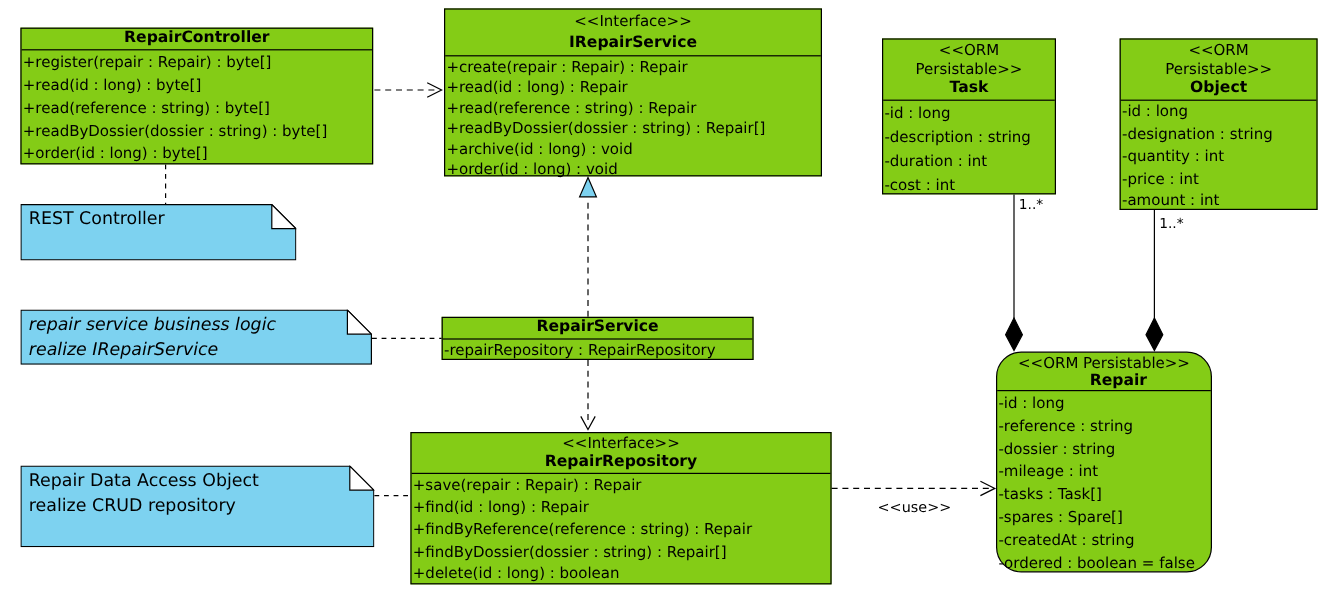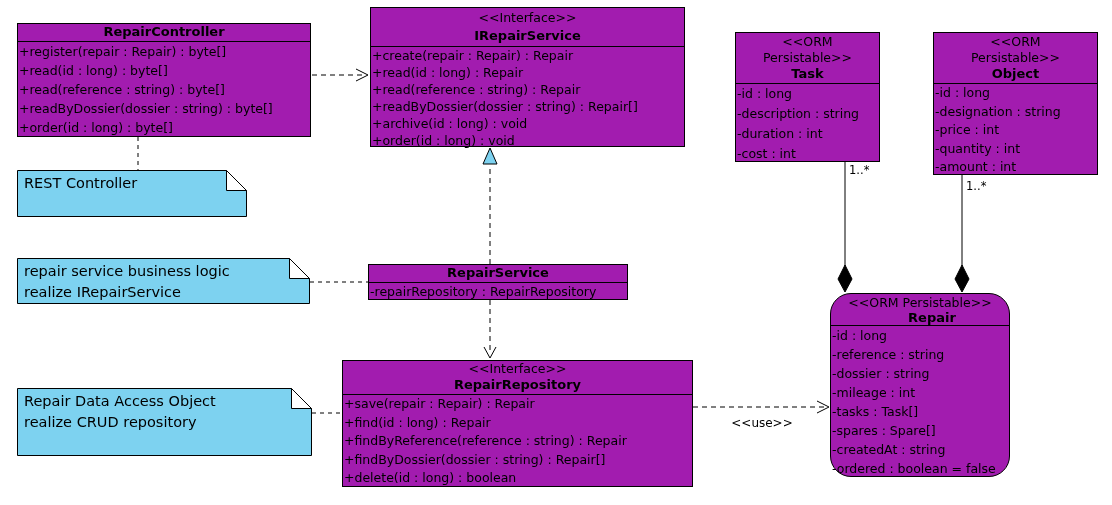--- a/index.html
+++ b/index.html
@@ -1,18 +1,18 @@
 <!DOCTYPE html>
 <html><head>
 <meta charset="utf-8">
 <style>
   html,body{margin:0;padding:0;background:#fff;}
   #canvas{position:relative;width:1112px;height:505px;background:#ffffff;
           font-family:"DejaVu Sans","Liberation Sans",sans-serif;color:#000;overflow:hidden;}
-  .cls{position:absolute;background:#a21caf;border:1px solid #000;box-sizing:border-box;z-index:1;}
+  .cls{position:absolute;background:#84cc16;border:1px solid #000;box-sizing:border-box;z-index:1;}
   .cls-header{border-bottom:1px solid #000;text-align:center;overflow:hidden;}
   .stereo{font-size:12.5px;line-height:16px;white-space:nowrap;}
   .cls-name{font-weight:bold;font-size:13px;line-height:17px;white-space:nowrap;}
   .members{overflow:hidden;}
   .member{font-size:12.5px;line-height:var(--lh,19px);padding-left:1px;white-space:nowrap;}
   .note{position:absolute;z-index:1;}
   .note svg{position:absolute;left:0;top:0;}
   .note-text{position:absolute;left:7px;top:3px;font-size:14.5px;line-height:21px;white-space:nowrap;}
   #edges{position:absolute;left:0;top:0;z-index:2;pointer-events:none;}
   .floatlabel{position:absolute;z-index:3;font-size:12px;white-space:nowrap;}
@@ -67,22 +67,22 @@
 
   <div class="cls" style="left:933px;top:32px;width:165px;height:143px;">
     <div class="cls-header" style="height:49px;padding-top:1px;">
       <div class="stereo">&lt;&lt;ORM</div>
       <div class="stereo">Persistable&gt;&gt;</div>
       <div class="cls-name" style="line-height:16px;">Object</div>
     </div>
     <div class="members" style="--lh:18.5px;">
       <div class="member">-id : long</div>
       <div class="member">-designation : string</div>
+      <div class="member">-quantity : int</div>
       <div class="member">-price : int</div>
-      <div class="member">-quantity : int</div>
       <div class="member">-amount : int</div>
     </div>
   </div>
 
   <div class="cls" style="left:368px;top:264px;width:260px;height:36px;">
     <div class="cls-header" style="height:17px;">
       <div class="cls-name" style="line-height:16px;">RepairService</div>
     </div>
     <div class="members" style="--lh:17px;">
       <div class="member">-repairRepository : RepairRepository</div>
@@ -121,21 +121,21 @@
   </div>
 
   <div class="note" style="left:17px;top:170px;width:230px;height:47px;">
     <svg width="230" height="47">
       <polygon points="0.5,0.5 209.5,0.5 229.5,20.5 229.5,46.5 0.5,46.5" fill="#7DD2F0" stroke="#000" stroke-width="1"></polygon>
       <polygon points="209.5,0.5 209.5,20.5 229.5,20.5" fill="#ffffff" stroke="#000" stroke-width="1"></polygon>
     </svg>
     <div class="note-text">REST Controller</div>
   </div>
 
-  <div class="note" style="left:17px;top:258px;width:293px;height:46px;">
+  <div class="note" style="left:17px;top:258px;width:293px;height:46px;font-style:italic;">
     <svg width="293" height="46">
       <polygon points="0.5,0.5 272.5,0.5 292.5,20.5 292.5,45.5 0.5,45.5" fill="#7DD2F0" stroke="#000" stroke-width="1"></polygon>
       <polygon points="272.5,0.5 272.5,20.5 292.5,20.5" fill="#ffffff" stroke="#000" stroke-width="1"></polygon>
     </svg>
     <div class="note-text">
       <div>repair service business logic</div>
       <div>realize IRepairService</div>
     </div>
   </div>
 

